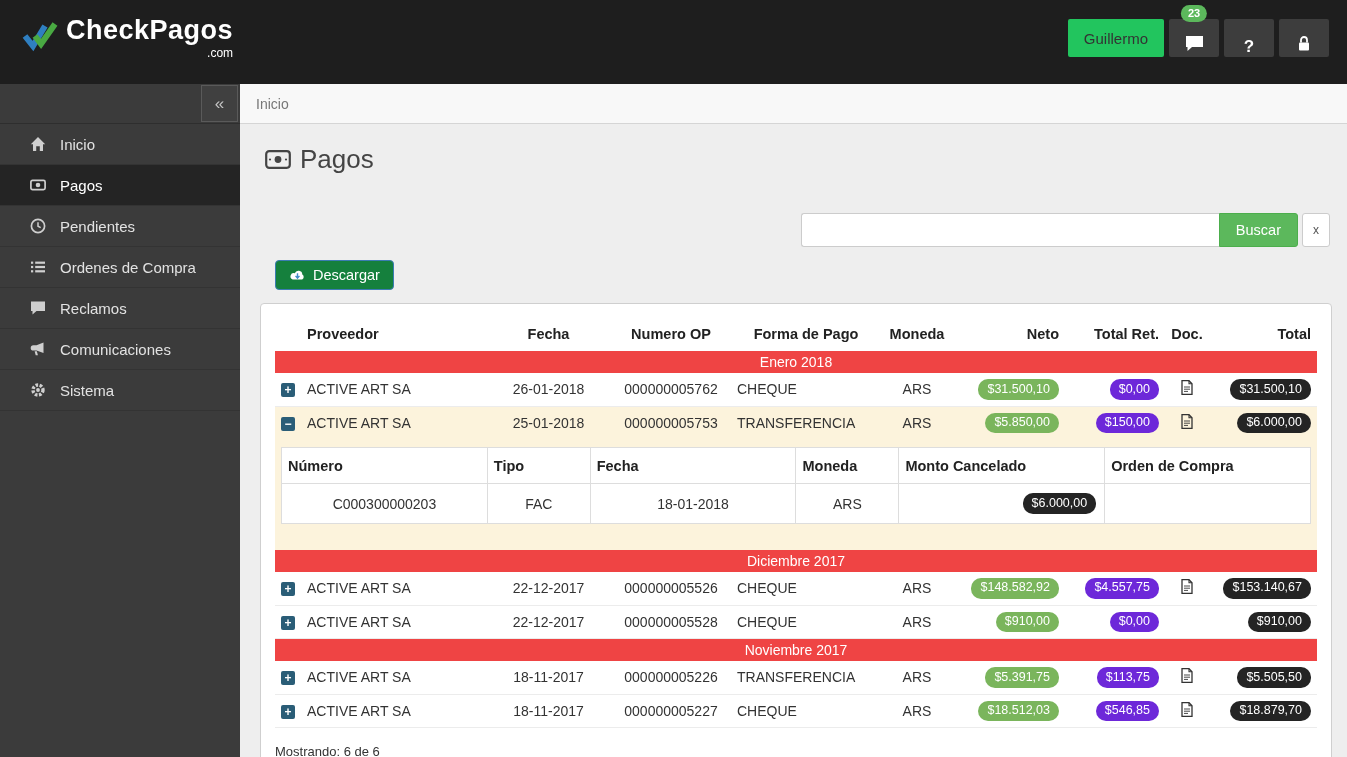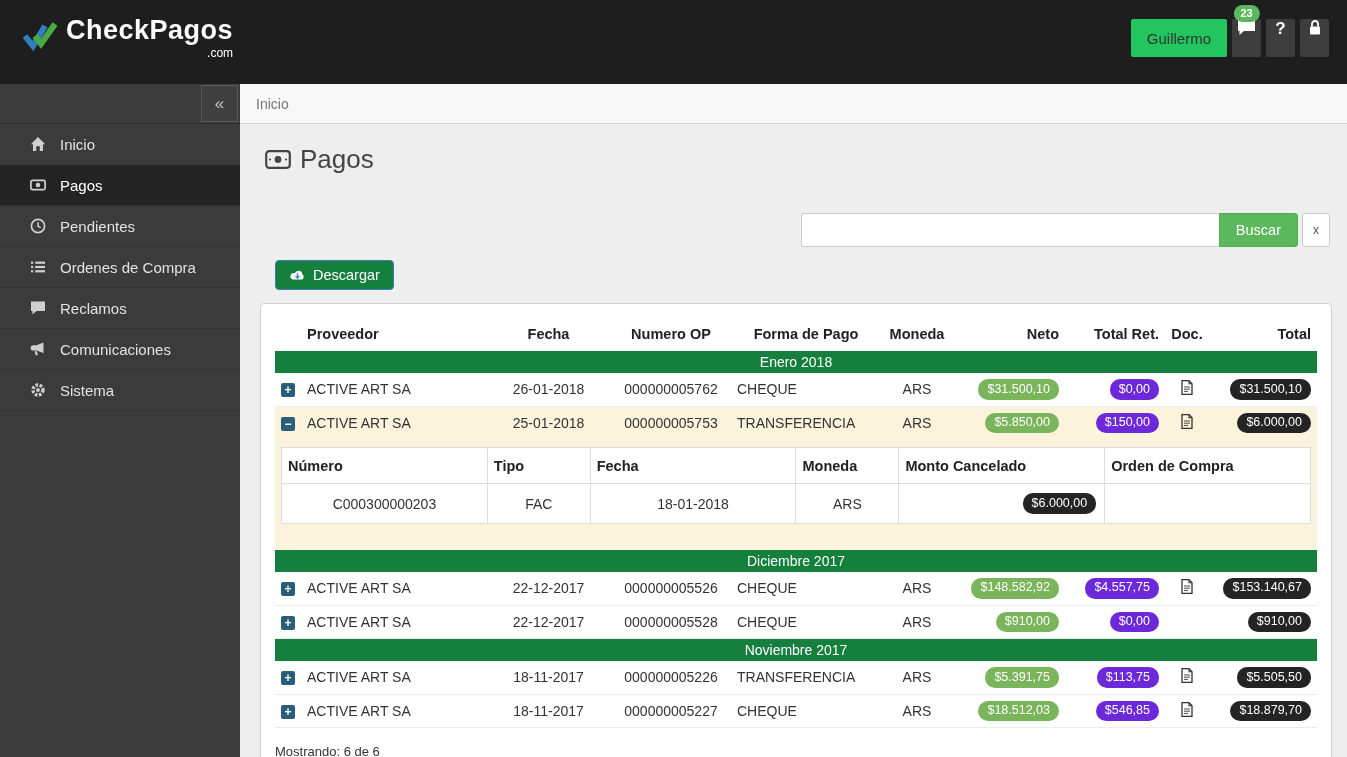--- a/index.html
+++ b/index.html
@@ -9,22 +9,22 @@
   
   .topbar { height:84px; background:#1e1e1e; display:flex; align-items:center;
     justify-content:space-between; padding:0 18px 8px 22px; position:relative; z-index:5; }
   .logo { display:flex; align-items:center; gap:8px; }
   .logo-text { color:#fff; }
   .logo-main { font-size:27px; font-weight:bold; letter-spacing:.5px; line-height:1; }
   .logo-tld { display:block; text-align:right; font-size:12px; margin-top:2px; color:#fff; }
   .topbar-right { display:flex; align-items:center; gap:5px; }
   .user-btn { height:38px; padding:0 16px; background:#22c55e; color:#333; font-size:15px;
     border:none; border-radius:2px; display:flex; align-items:center; cursor:pointer; }
-  .icon-btn { width:29px; height:38px; background:#3d3d3d; border:none; border-radius:2px;
-    color:#fff; display:flex; align-items:flex-start; justify-content:center; cursor:pointer;
+  .icon-btn { width:50px; height:38px; background:#3d3d3d; border:none; border-radius:2px;
+    color:#fff; display:flex; align-items:flex-end; justify-content:center; cursor:pointer;
     position:relative; font-size:17px; font-weight:bold; }
   .msg-badge { position:absolute; top:-14px; left:50%; transform:translateX(-50%);
     background:#5cb85c; color:#fff; font-size:11px; font-weight:bold; padding:2px 7px;
     border-radius:9px; line-height:1.2; }
 
   
   .app { display:flex; height:673px; }
   .sidebar { width:240px; background:#3b3b3b; flex:none; display:flex; flex-direction:column; }
   .sidebar-head { height:40px; border-bottom:1px solid #2e2e2e; position:relative; }
   .collapse-btn { position:absolute; right:2px; top:1px; width:37px; height:37px;
@@ -64,21 +64,21 @@
   
   .card { background:#fff; border:1px solid #cfcfcf; border-radius:4px;
     margin:13px 15px 0 20px; padding:12px 14px 12px; min-height:452px; }
   table.payments { width:100%; border-collapse:collapse; table-layout:fixed; font-size:14px; color:#333; }
   table.payments thead th { font-size:14.5px; font-weight:bold; padding:10px 6px 9px; color:#222; }
   .c-exp{ width:26px; } .c0{ width:185px; text-align:left; } .c1{ width:125px; text-align:center; }
   .c2{ width:120px; text-align:center; } .c3{ width:150px; } th.c3{ text-align:center; }
   td.c3{ text-align:left; } .c4{ width:72px; text-align:center; }
   .c5{ width:112px; text-align:right; } .c6{ width:100px; text-align:right; }
   .c7{ width:44px; text-align:center; } .c8{ text-align:right; }
-  tr.group-row td { background:#15803d; color:#fff; text-align:center; font-size:14px;
+  tr.group-row td { background:#ef4444; color:#fff; text-align:center; font-size:14px;
     padding:3px 4px; }
   tr.pay-row td { padding:6px 6px; border-bottom:1px solid #ececec; background:#fff; }
   tr.pay-row.expanded td { background:#fcf3dc; border-bottom:none; }
   .exp-btn { display:inline-flex; width:14px; height:14px; background:#2a5d77; color:#fff;
     font-size:12px; font-weight:bold; line-height:1; align-items:center; justify-content:center;
     border-radius:2px; cursor:pointer; }
   .badge { display:inline-block; padding:2.5px 9px; border-radius:10px; color:#fff;
     font-size:12.5px; line-height:1.25; white-space:nowrap; }
   .b-green { background:#7ab55c; }
   .b-orange { background:#6d28d9; }

